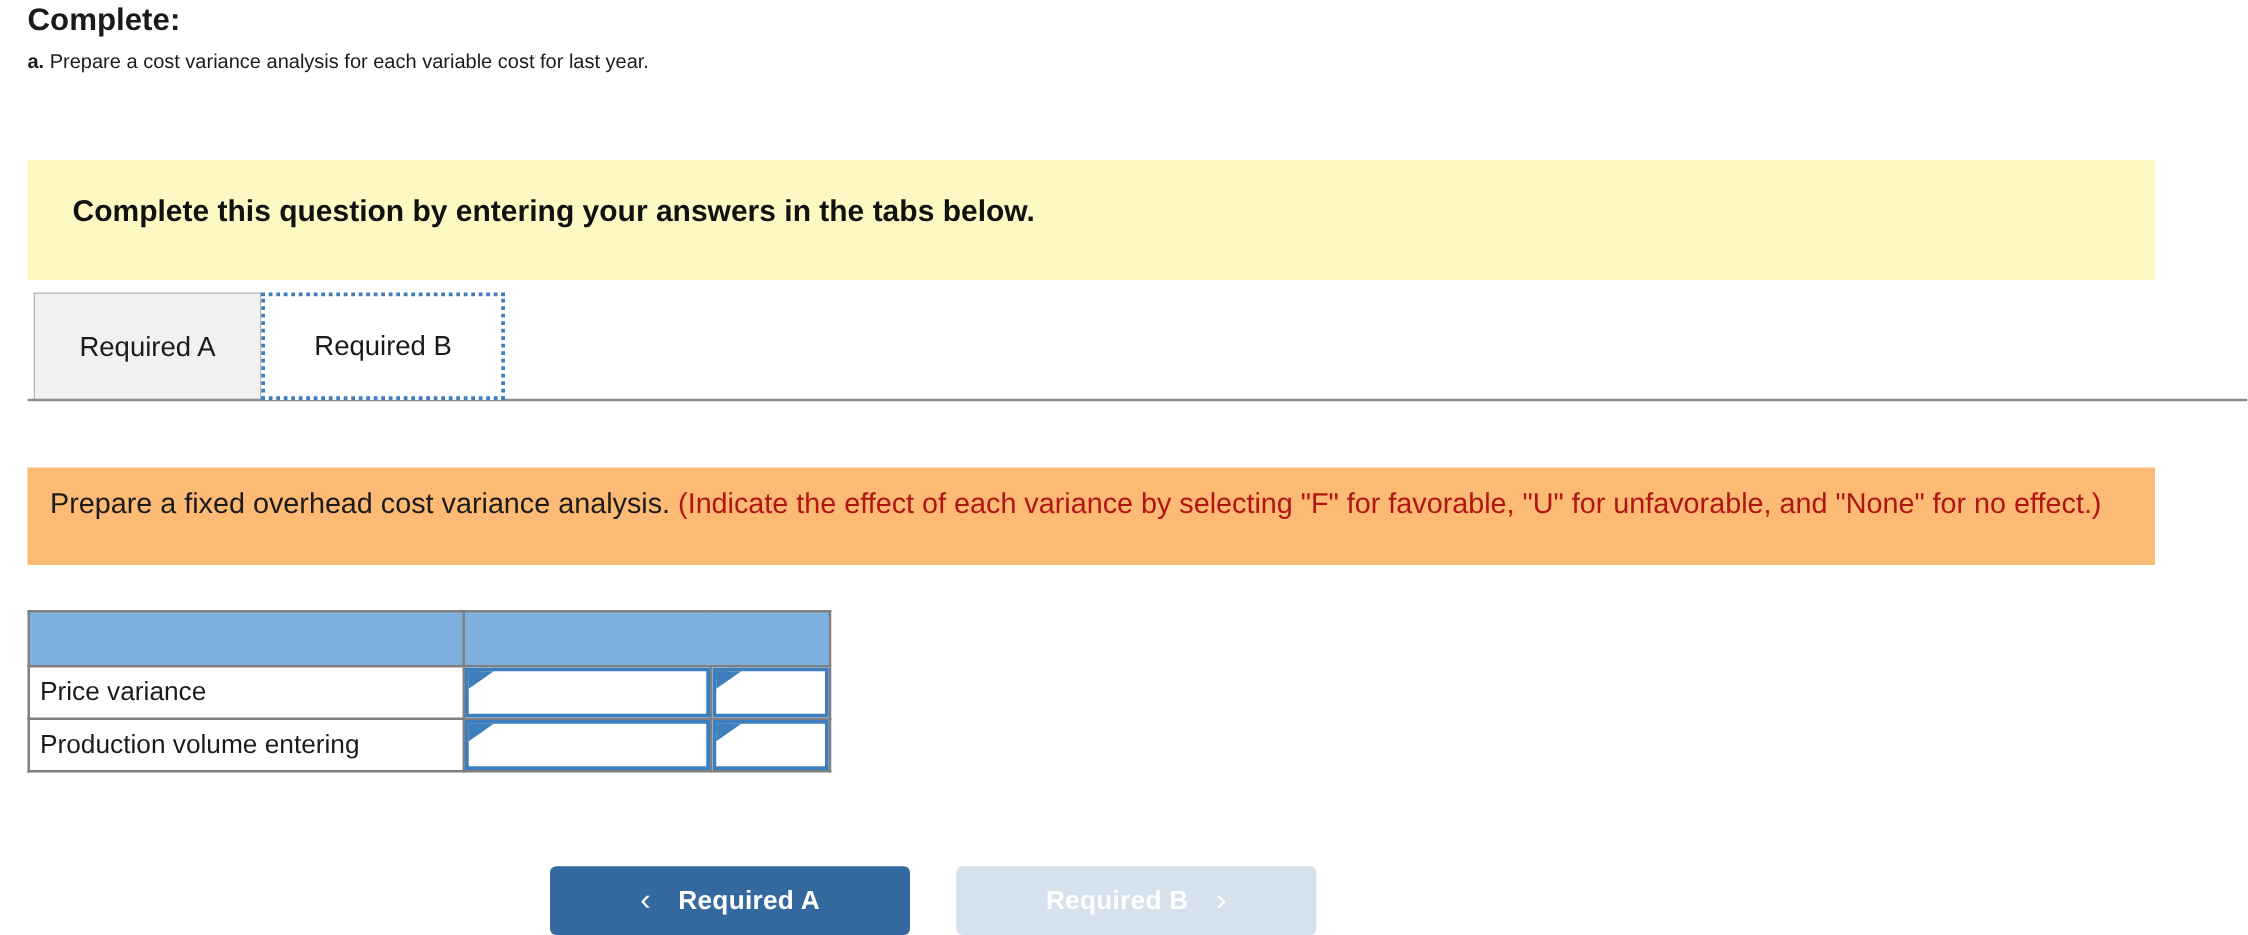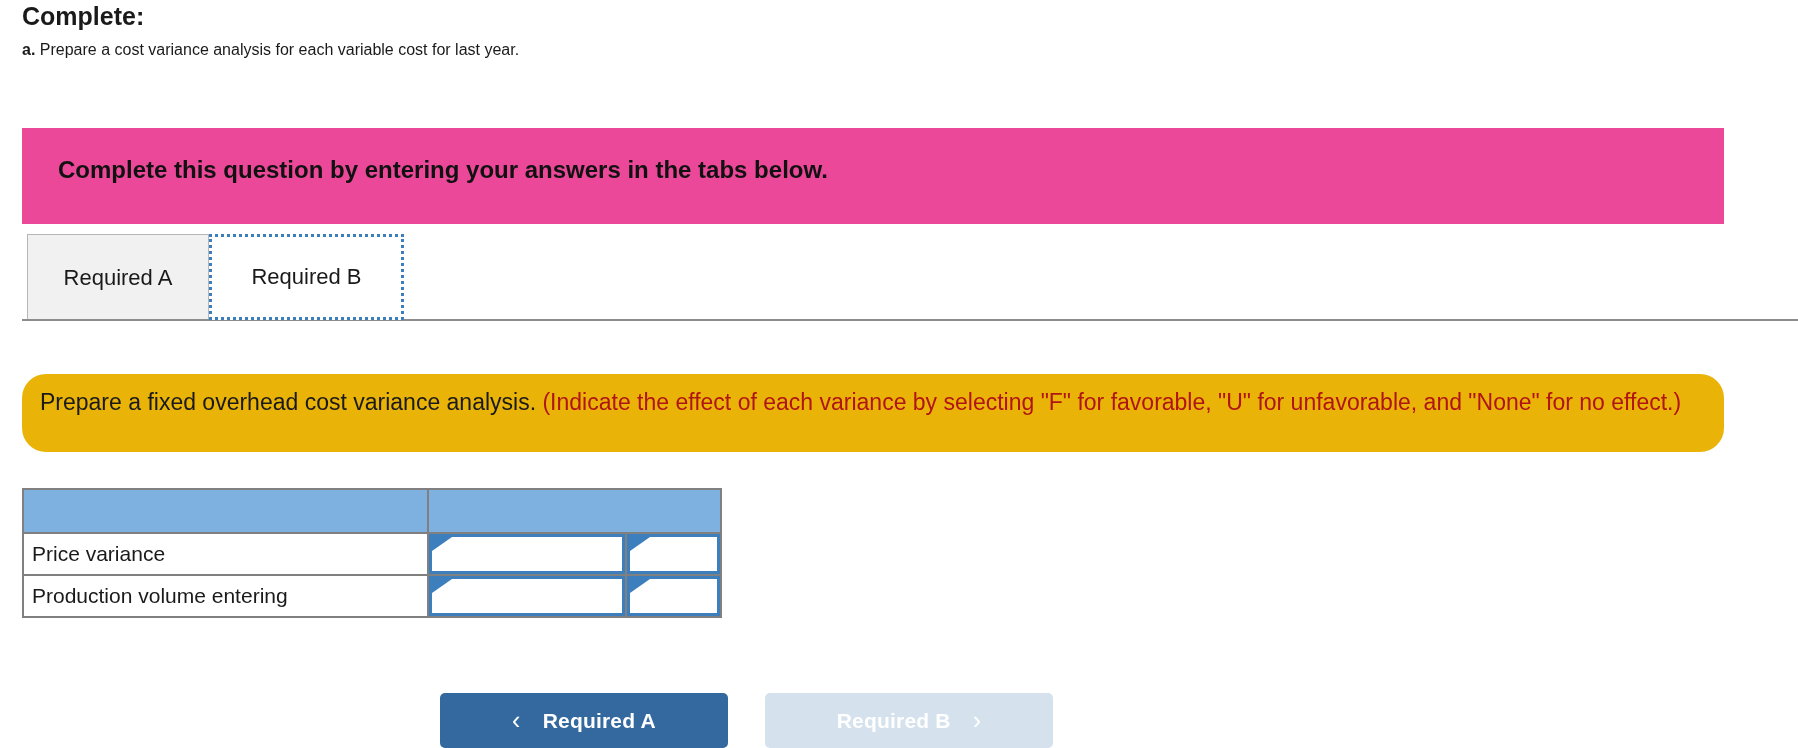--- a/index.html
+++ b/index.html
@@ -30,21 +30,21 @@
     line-height: 36px;
     white-space: nowrap;
   }
   .required-line .lbl { font-weight: bold; }
 
   
   .complete-banner {
     position: absolute;
     left: 22px; top: 128px;
     width: 1702px; height: 96px;
-    background: #ec4899;
+    background: #fef9c3;
   }
   .complete-banner-text {
     position: absolute;
     left: 36px; top: 28px;
     font-size: 24px;
     font-weight: bold;
     color: #111111;
     white-space: nowrap;
   }
 
@@ -84,23 +84,22 @@
     border: 3px dotted #3d7ebd;
     border-bottom: 3px dotted #3d7ebd;
     z-index: 3;
   }
 
   
   .prompt-box {
     position: absolute;
     left: 22px; top: 374px;
     width: 1702px; height: 78px;
-    background: #eab308;
+    background: #fdba74;
     padding: 12px 18px 0 18px;
-    border-radius: 24px;
   }
   .prompt-text {
     font-size: 23px;
     line-height: 32px;
     color: #1a1a1a;
   }
   .prompt-text .hint { color: #b01515; }
 
   
   .answer-table {
@@ -108,21 +107,21 @@
     left: 22px; top: 488px;
     border-collapse: collapse;
   }
   .answer-table td {
     border: 2px solid #808080;
     height: 40px;
     padding: 0;
     background: #ffffff;
   }
   .answer-table td.label-cell {
-    width: 405px;
+    width: 348px;
     font-size: 21px;
     padding-left: 8px;
     color: #1a1a1a;
     vertical-align: middle;
     margin-left: 18px;
   }
   .answer-table tr.header-row td {
     background: #7eb0e0;
     height: 44px;
   }

